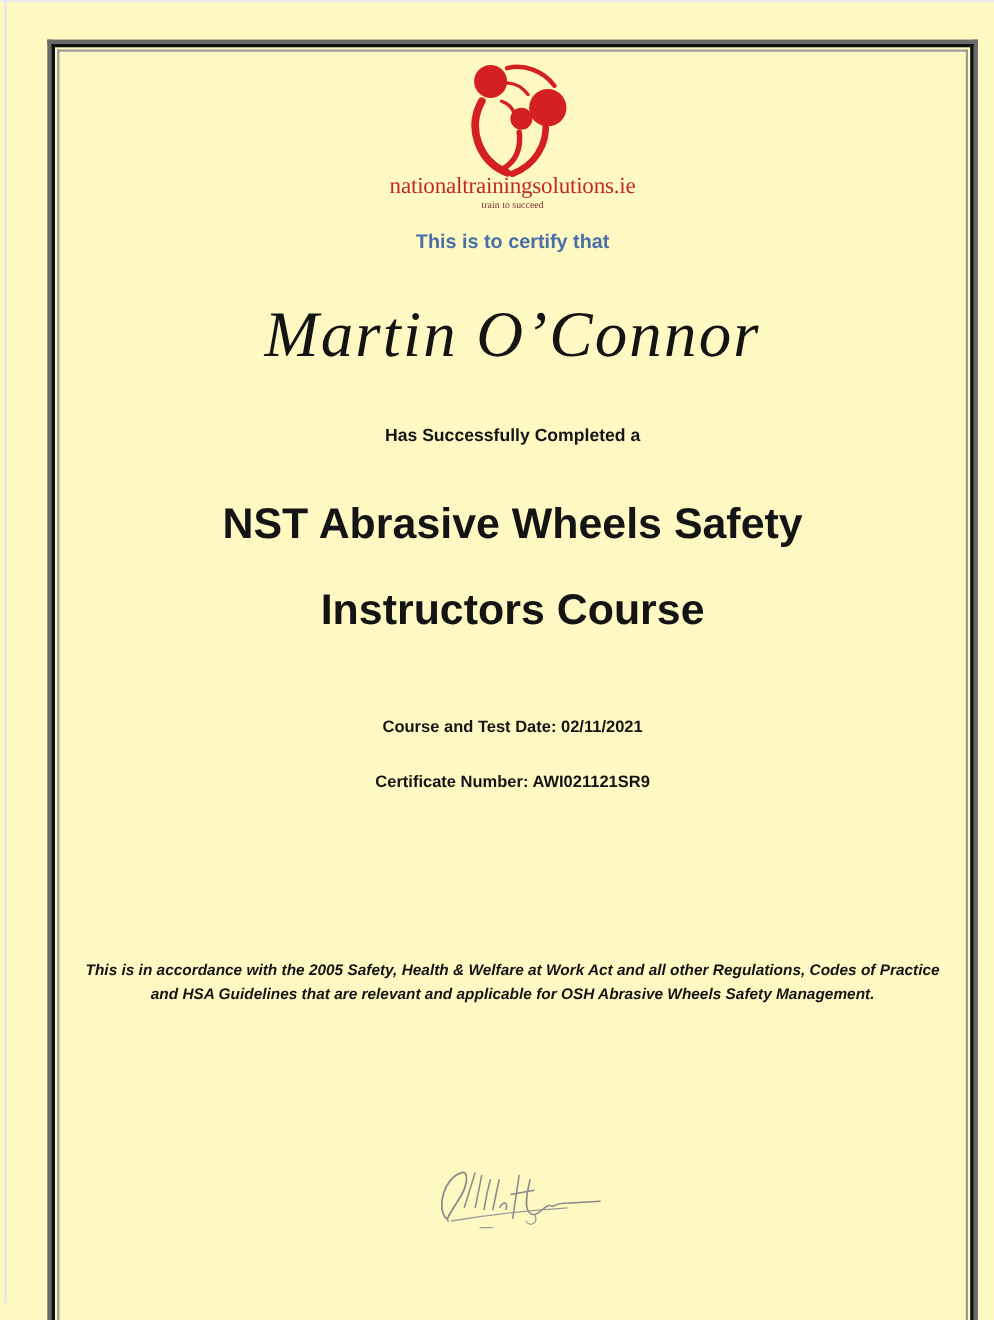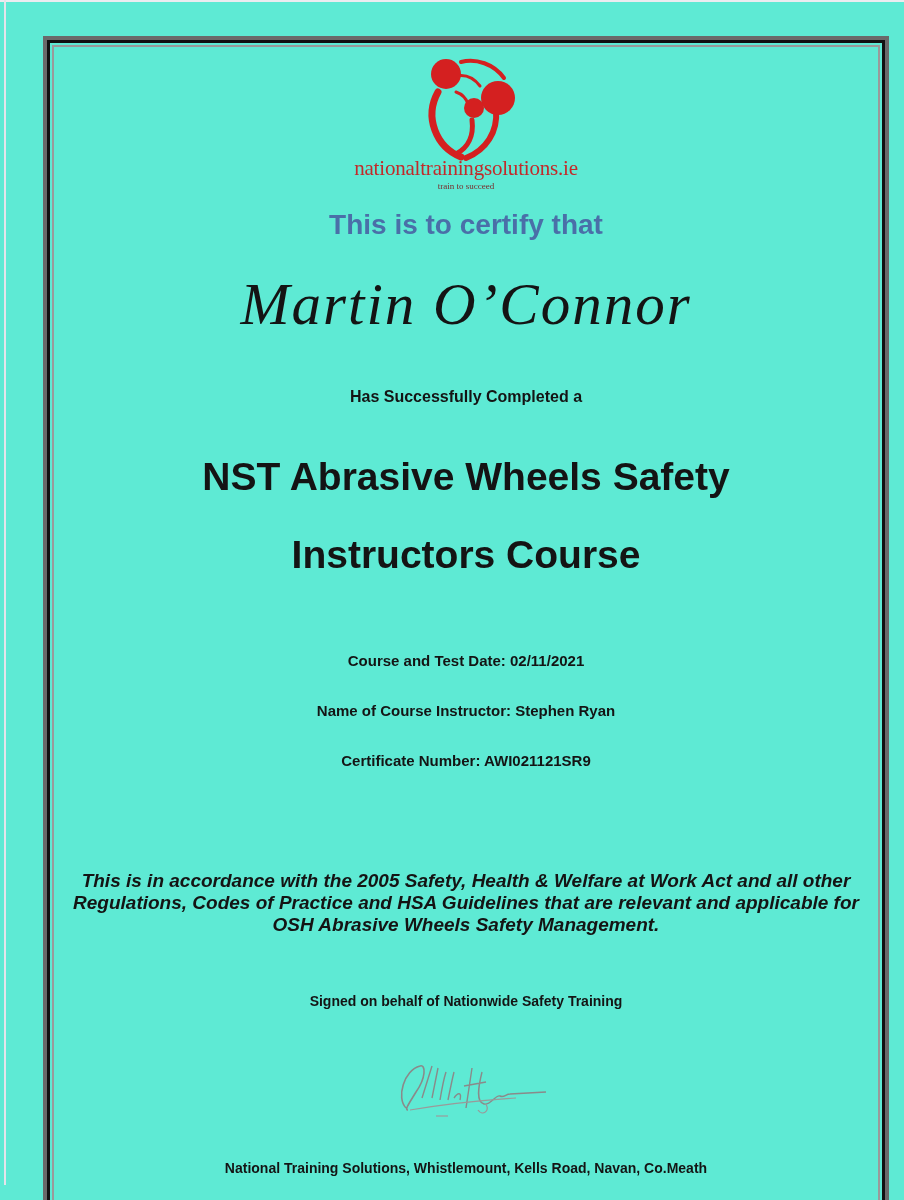--- a/index.html
+++ b/index.html
@@ -8,21 +8,21 @@
       width: 904px;
       height: 1200px;
       overflow: hidden;
       background: #ffffff;
       font-family: "Liberation Sans", sans-serif;
     }
     .canvas {
       position: relative;
       width: 904px;
       height: 1200px;
-      background: #5eead4;
+      background: #fef9c3;
     }
     .page-edge-left {
       position: absolute;
       left: 4px; top: 0;
       width: 2px; height: 1185px;
       background: #e4e4ea;
     }
     .page-edge-top {
       position: absolute;
       left: 0; top: 0;
@@ -88,21 +88,21 @@
       left: 0; width: 820px;
       top: 133px;
       font-family: "Liberation Serif", serif;
       font-size: 9px;
       color: #7a2a2a;
     }
     .certify {
       position: absolute;
       left: 0; width: 820px;
       top: 161px;
-      font-size: 28px;
+      font-size: 18px;
       font-weight: bold;
       color: #4a6fa8;
     }
     .recipient {
       position: absolute;
       left: 0; width: 820px;
       top: 222px;
       font-family: "Liberation Serif", serif;
       font-style: italic;
       font-size: 59px;
@@ -132,21 +132,21 @@
     .detail-line {
       font-size: 15px;
       font-weight: bold;
       line-height: 50px;
       height: 50px;
     }
     .legal {
       position: absolute;
       left: 10px; width: 800px;
       top: 822px;
-      font-size: 19px;
+      font-size: 14px;
       font-style: italic;
       font-weight: bold;
       line-height: 22px;
     }
     .signed {
       position: absolute;
       left: 0; width: 820px;
       top: 945px;
       font-size: 14px;
       font-weight: bold;
@@ -201,32 +201,29 @@
 
     <div class="completed">Has Successfully Completed a</div>
 
     <div class="course-title">
       <div>NST Abrasive Wheels Safety</div>
       <div>Instructors Course</div>
     </div>
 
     <div class="details">
       <div class="detail-line">Course and Test Date: 02/11/2021</div>
-      <div class="detail-line">Name of Course Instructor: Stephen Ryan</div>
       <div class="detail-line">Certificate Number: AWI021121SR9</div>
     </div>
 
     <div class="legal">This is in accordance with the 2005 Safety, Health &amp; Welfare at Work Act and all other Regulations, Codes of Practice and HSA Guidelines that are relevant and applicable for OSH Abrasive Wheels Safety Management.</div>
 
-    <div class="signed">Signed on behalf of Nationwide Safety Training</div>
 
     <svg class="signature" viewBox="0 0 170 65">
       <path d="M20 50 C 10 40, 18 12, 34 8 C 40 6, 40 20, 30 34 C 24 44, 18 52, 22 52" stroke="#8a8a8a" stroke-width="1.6" fill="none"></path>
       <path d="M36 40 L 46 8 M46 40 L 52 10 M54 42 C 56 30, 58 20, 60 14 M62 42 C 64 32, 66 22, 68 14 M68 40 C 72 34, 76 34, 74 42" stroke="#8a8a8a" stroke-width="1.4" fill="none"></path>
       <path d="M86 10 L 80 50 M78 28 L 100 24 M96 14 C 92 30, 90 44, 98 46 C 104 48, 110 36, 114 38 C 118 40, 120 36, 124 36 L 160 34" stroke="#8a8a8a" stroke-width="1.4" fill="none"></path>
       <path d="M24 52 C 60 46, 100 42, 130 40" stroke="#9a9a9a" stroke-width="1.2" fill="none"></path>
       <path d="M100 46 C 104 54, 96 58, 92 52" stroke="#9a9a9a" stroke-width="1.2" fill="none"></path>
       <path d="M50 58 L 62 58" stroke="#9a9a9a" stroke-width="1.2"></path>
     </svg>
 
-    <div class="footer">National Training Solutions, Whistlemount, Kells Road, Navan, Co.Meath</div>
   </div>
 </div>
 
 </body></html>

